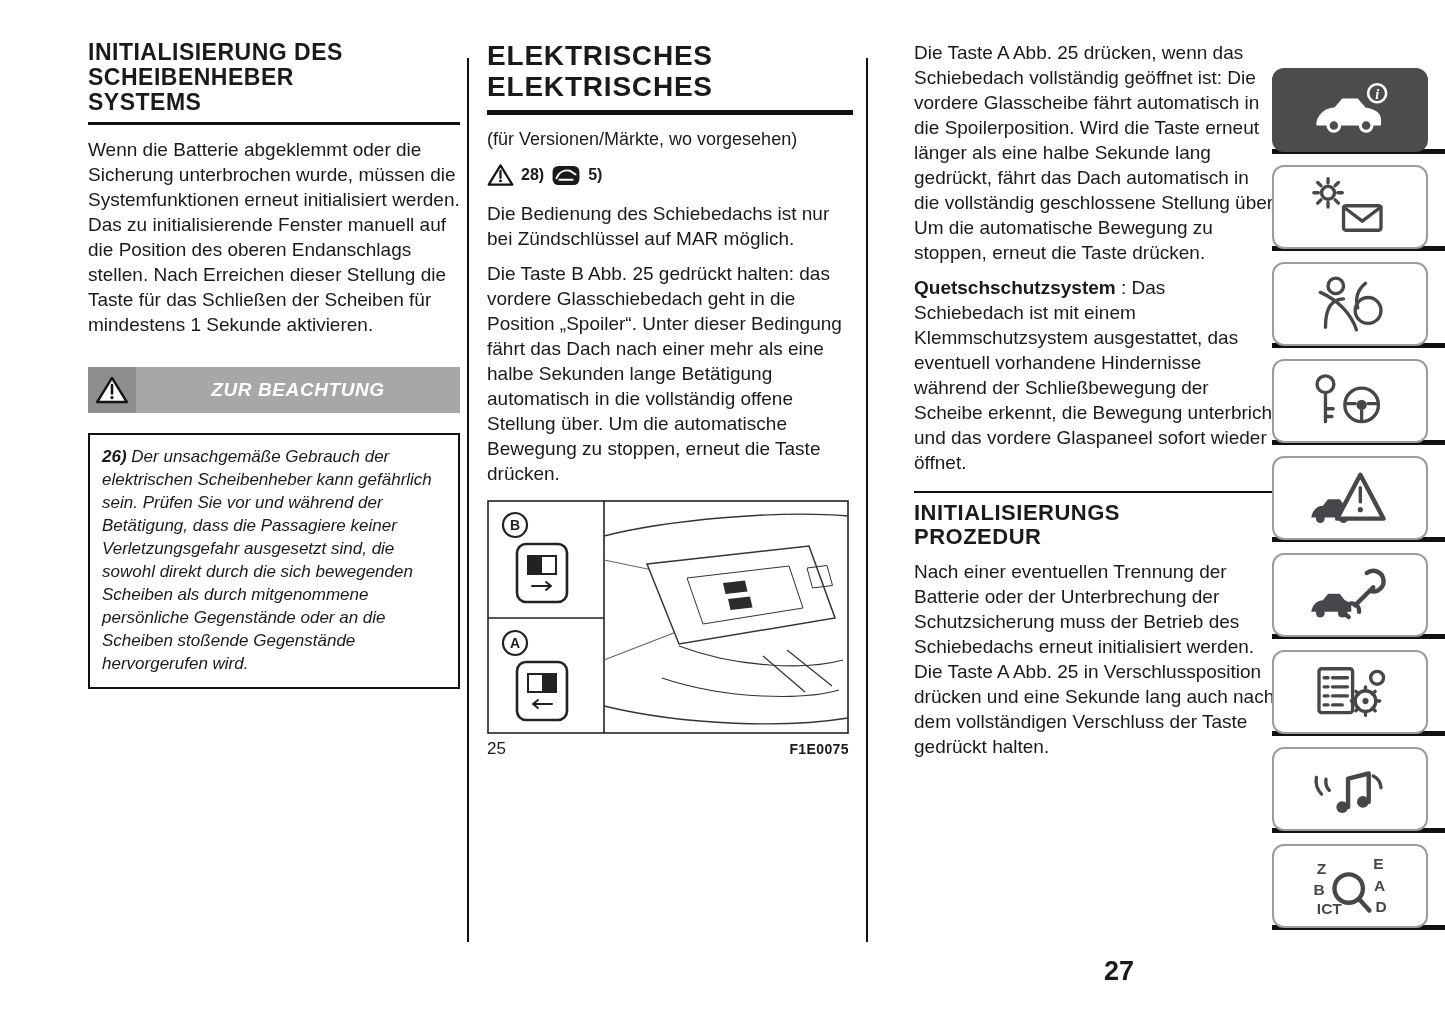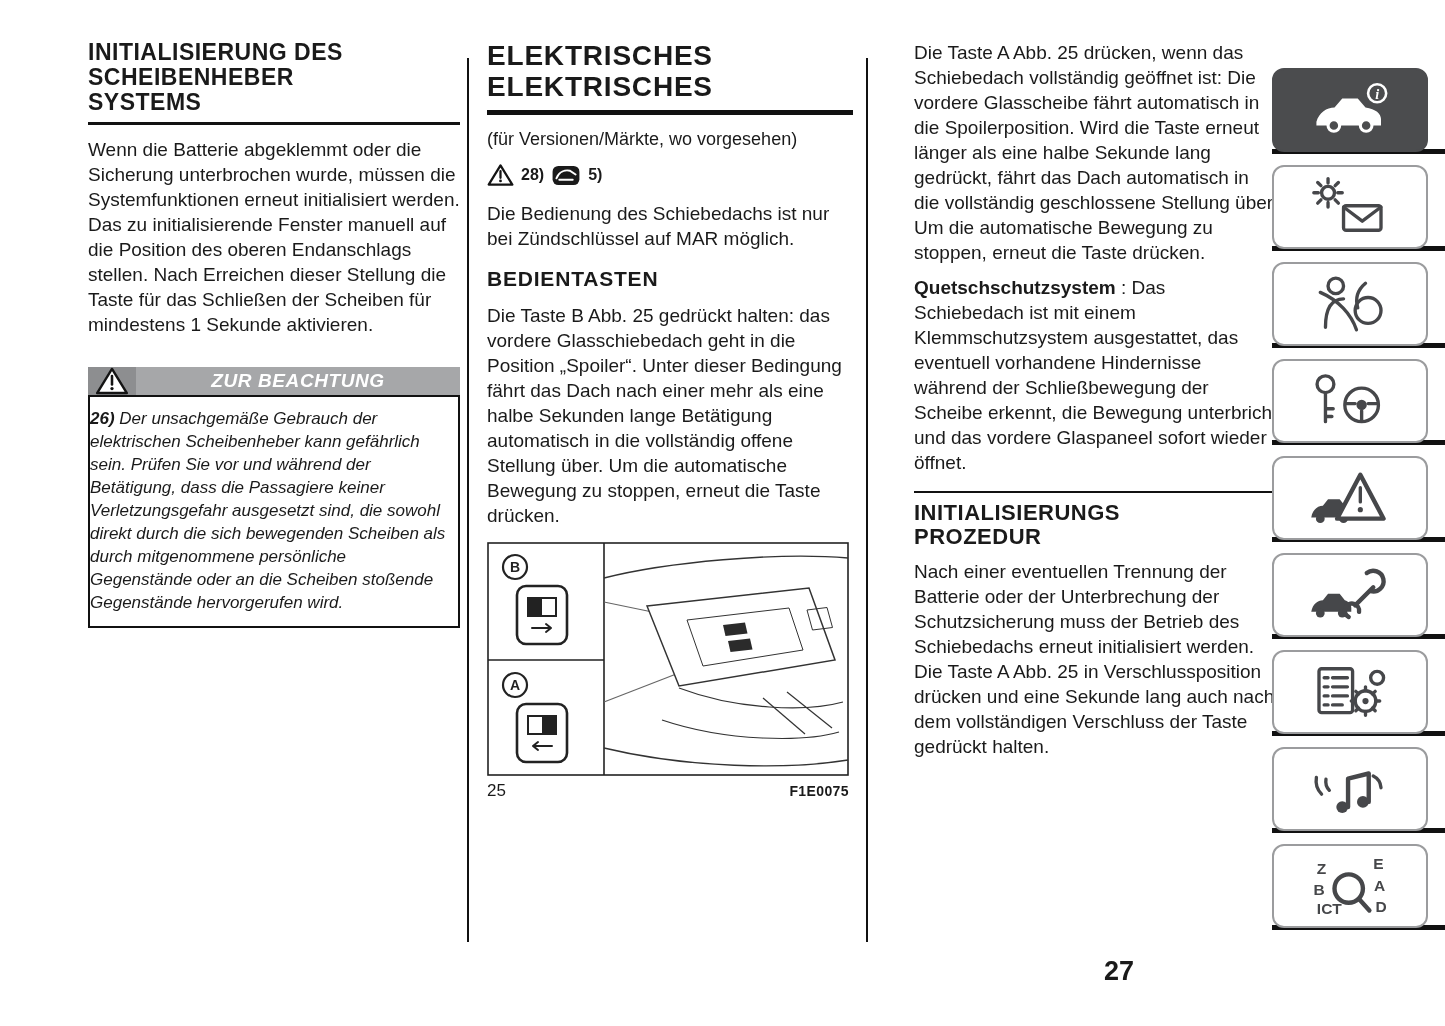--- a/index.html
+++ b/index.html
@@ -34,26 +34,26 @@
   p.body{font-size:19px;line-height:25px;margin-bottom:10px;}
   h2.sub{font-size:21px;font-weight:bold;letter-spacing:.8px;margin:16px 0 12px 0;}
   h3.sub{font-size:22px;line-height:24px;font-weight:bold;letter-spacing:.5px;margin:0 0 10px 0;}
   h3.sub span{display:block;}
   .applic{font-size:18px;line-height:24px;margin-bottom:12px;}
 
   .refs{display:flex;align-items:center;gap:7px;margin:4px 0 14px 0;}
   .refs .reflabel{font-size:16px;font-weight:bold;}
   .refs svg{display:block;}
 
-  .warnbox{display:flex;align-items:stretch;height:28px;background:var(--warn-bg);margin-top:30px;}
+  .warnbox{display:flex;align-items:stretch;height:46px;background:var(--warn-bg);margin-top:30px;}
   .warnbox-iconcell{width:48px;background:var(--warn-icon-bg);display:flex;align-items:center;justify-content:center;flex:0 0 48px;}
   .warnbox-label{flex:1;display:flex;align-items:center;justify-content:center;
     color:#ffffff;font-weight:bold;font-style:italic;font-size:19px;letter-spacing:.6px;}
 
-  .notebox{border:2px solid #111;padding:10px 12px 12px 0;}
+  .notebox{border:2px solid #111;margin-top:20px;padding:10px 12px 12px 12px;}
   .note{font-size:17px;line-height:23px;font-style:italic;margin-bottom:8px;}
   .note:last-child{margin-bottom:0;}
   .note-num{font-weight:bold;}
 
   .lead-bold{font-weight:bold;}
 
   .figure{margin-top:14px;width:362px;}
   .figure svg{display:block;}
   .figcap{display:flex;justify-content:space-between;align-items:center;width:362px;margin-top:5px;}
   .fig-num{font-size:17px;}
@@ -130,21 +130,20 @@
       <svg width="30" height="23" viewBox="0 0 30 24">
         <rect x="1" y="2" width="28" height="20" rx="6" fill="#1a1a1a"></rect>
         <path d="M5 15 C8 8 14 6 19 7 L25 11" stroke="#ffffff" stroke-width="2" fill="none" stroke-linecap="round"></path>
         <path d="M8 16.5 H22" stroke="#ffffff" stroke-width="2" stroke-linecap="round"></path>
       </svg>
     </span>
     <span class="reflabel">5)</span>
   </div>
 
   <p class="body">Die Bedienung des Schiebedachs ist nur bei Zündschlüssel auf MAR möglich.</p>
-  <h2 class="sub">BEDIENTASTEN</h2>
   <p class="body">Die Taste B Abb. 25 gedrückt halten: das vordere Glasschiebedach geht in die Position „Spoiler“. Unter dieser Bedingung fährt das Dach nach einer mehr als eine halbe Sekunden lange Betätigung automatisch in die vollständig offene Stellung über. Um die automatische Bewegung zu stoppen, erneut die Taste drücken.</p>
 
   <div class="figure">
     <svg viewBox="0 0 362 234" width="362" height="234">
       <rect x="1" y="1" width="360" height="232" fill="#ffffff" stroke="#222" stroke-width="1.6"></rect>
       <line x1="117" y1="1" x2="117" y2="233" stroke="#222" stroke-width="1.6"></line>
       <line x1="1" y1="118" x2="117" y2="118" stroke="#222" stroke-width="1.6"></line>
 
       <path d="M117 60 L238 85" stroke="#666" stroke-width="1.2" fill="none"></path>
       <path d="M117 160 L246 110" stroke="#666" stroke-width="1.2" fill="none"></path>

